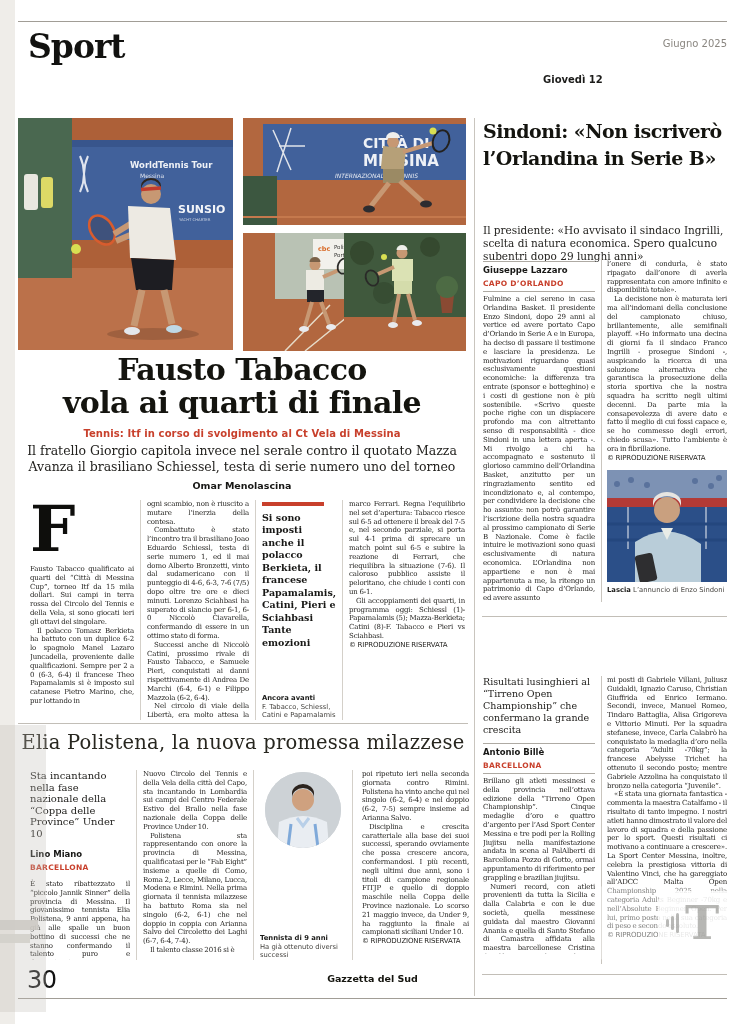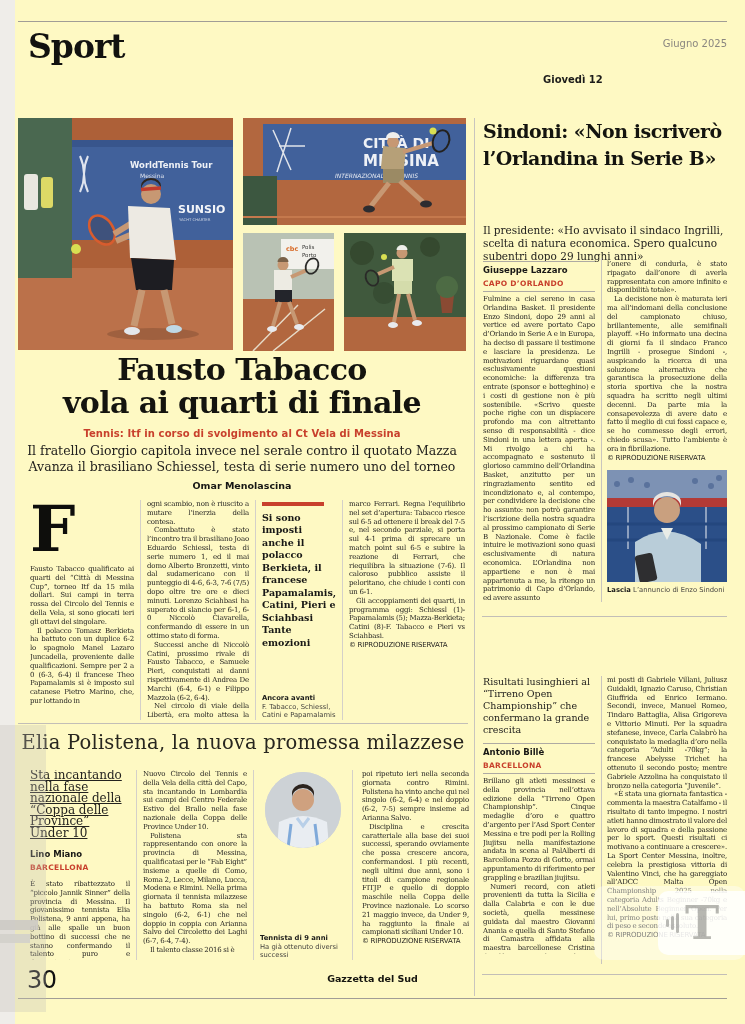--- a/index.html
+++ b/index.html
@@ -1,17 +1,17 @@
 <!DOCTYPE html>
 <html><head>
 <meta charset="utf-8">
 <style>
   :root{ --accent:#c8402c; --ink:#1b1a18; --body:#262522; --hair:#c9c5be; }
   html,body{margin:0;padding:0;background:#e9e7e3;}
-  .page{position:relative;width:745px;height:1024px;background:#fef9c3;
+  .page{position:relative;width:745px;height:1024px;background:#ffffff;
         font-family:"DejaVu Serif",serif;overflow:hidden;margin:0 auto;}
   .abs{position:absolute;}
   .hr{position:absolute;height:1px;background:#a19d96;}
   .hr.light{background:#c2beb7;}
   .vr{position:absolute;width:1px;background:var(--hair);}
 
   .edge-strip{position:absolute;left:0;top:0;width:15px;height:1024px;background:#efede9;}
 
   .section-title{font-size:33px;font-weight:700;letter-spacing:-1px;color:#121210;}
   .date-day{font-family:"DejaVu Sans",sans-serif;font-weight:700;font-size:10px;color:#1c1c1a;}
@@ -142,21 +142,21 @@
           <circle cx="190" cy="13" r="3.5" fill="#d8df52"></circle>
           <rect x="140" y="51" width="21" height="14" fill="#9b8a64"></rect>
           <line x1="146" y1="65" x2="128" y2="88" stroke="#c79873" stroke-width="5"></line>
           <line x1="157" y1="63" x2="180" y2="84" stroke="#c79873" stroke-width="5"></line>
           <ellipse cx="126" cy="91" rx="6" ry="3.5" fill="#2c2c30"></ellipse>
           <ellipse cx="183" cy="86" rx="6" ry="3.5" fill="#2c2c30"></ellipse>
         </g>
         <line y1="99" x2="223" y2="99" stroke="#c5794d" stroke-width="2"></line>
       </svg>
     </div>
-    <div class="photo" style="left:225px;top:115px;width:91px;height:118px;">
+    <div class="photo" style="left:225px;top:115px;width:91px;height:118px;padding-left:32px;">
       <svg width="91" height="118" viewBox="0 0 91 118">
         <rect width="91" height="66" fill="#b9c2b4"></rect>
         <rect y="66" width="91" height="52" fill="#b2673f"></rect>
         <path d="M10,118 L55,72 M30,118 L82,76" stroke="#e6dbc8" stroke-width="1.5"></path>
         <rect x="38" y="6" width="53" height="30" fill="#f2f1ec"></rect>
         <text x="43" y="18" font-family="DejaVu Sans" font-size="6.5" font-weight="bold" fill="#d86b28">cbc</text>
         <text x="59" y="16" font-family="DejaVu Sans" font-size="5.5" fill="#3a3a38">Polis</text>
         <text x="59" y="24" font-family="DejaVu Sans" font-size="5.5" fill="#3a3a38">Porto</text>
         <g>
           <circle cx="40" cy="32" r="5.5" fill="#c79873"></circle>
@@ -312,21 +312,21 @@
   <div class="vr" style="left:601px;top:676px;height:288px;"></div>
   <div class="abs col" style="left:607px;top:676px;width:120px;height:292px;overflow:hidden;">
     <p class="ni">mi posti di Gabriele Villani, Juliusz Guidaldi, Ignazio Caruso, Christian Giuffrida ed Enrico Iermano. Secondi, invece, Manuel Romeo, Tindaro Battaglia, Alisa Grigoreva e Vittorio Minuti. Per la squadra stefanese, invece, Carla Calabrò ha conquistato la medaglia d’oro nella categoria “Adulti -70kg”; la francese Abelysse Trichet ha ottenuto il secondo posto; mentre Gabriele Azzolina ha conquistato il bronzo nella categoria “Juvenile”.</p>
     <p>«È stata una giornata fantastica - commenta la maestra Catalfamo - il risultato di tanto impegno. I nostri atleti hanno dimostrato il valore del lavoro di squadra e della passione per lo sport. Questi risultati ci motivano a continuare a crescere». La Sport Center Messina, inoltre, celebra la prestigiosa vittoria di Valentino Vinci, che ha gareggiato all’ADCC Malta Open Championship 2025 nella categoria Adults Beginner -70kg e nell’Absolute Beginner Open. Per lui, primo posto nella sua categoria di peso e secondo assoluto.</p>
     <p class="cr">© RIPRODUZIONE RISERVATA</p>
   </div>
 
   <div class="abs h-poli" style="left:18px;top:731px;width:450px;">Elia Polistena, la nuova promessa milazzese</div>
   <div class="abs cols" style="left:30px;top:770px;width:436px;height:190px;">
     <div class="col" style="width:100px;">
-      <div class="deck-s" style="font-size:12px;line-height:11.5px;text-decoration:underline;">Sta incantando nella fase nazionale della “Coppa delle Province” Under 10</div>
+      <div class="deck-s" style="font-size:10px;line-height:11.5px;">Sta incantando nella fase nazionale della “Coppa delle Province” Under 10</div>
       <div class="byrule"></div>
       <div class="byname">Lino Miano</div>
       <div class="dateline">BARCELLONA</div>
       <div class="byrule" style="margin-bottom:5px;"></div>
       <p class="ni">È stato ribattezzato il “piccolo Jannik Sinner” della provincia di Messina. Il giovanissimo tennista Elia Polistena, 9 anni appena, ha già alle spalle un buon bottino di successi che ne stanno confermando il talento puro e determinazione.</p>
       <p>Il giocatore milazzese, allenato dal maestro Stefano Cambria e tesserato con il</p>
     </div>
     <div class="col" style="width:104px;">
       <p class="ni">Nuovo Circolo del Tennis e della Vela della città del Capo, sta incantando in Lombardia sui campi del Centro Federale Estivo del Brallo nella fase nazionale della Coppa delle Province Under 10.</p>
       <p>Polistena sta rappresentando con onore la provincia di Messina, qualificatasi per le “Fab Eight” insieme a quelle di Como, Roma 2, Lecce, Milano, Lucca, Modena e Rimini. Nella prima giornata il tennista milazzese ha battuto Roma sia nel singolo (6-2, 6-1) che nel doppio in coppia con Arianna Salvo del Circoletto dei Laghi (6-7, 6-4, 7-4).</p>

